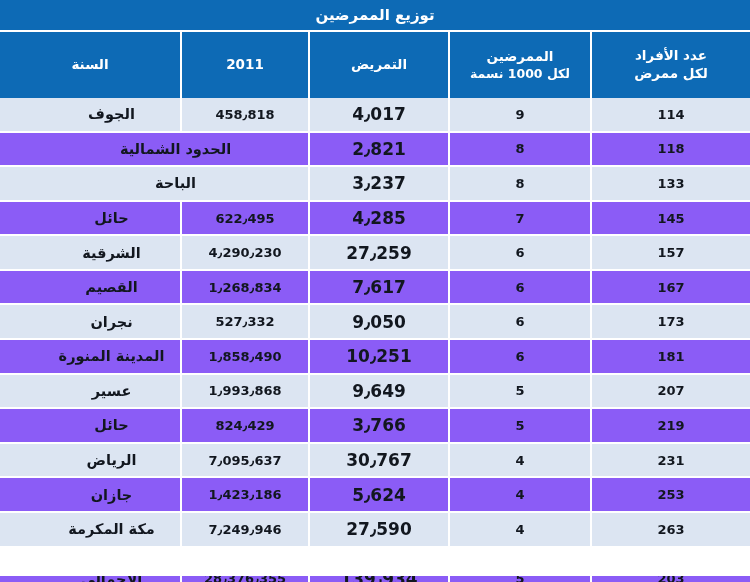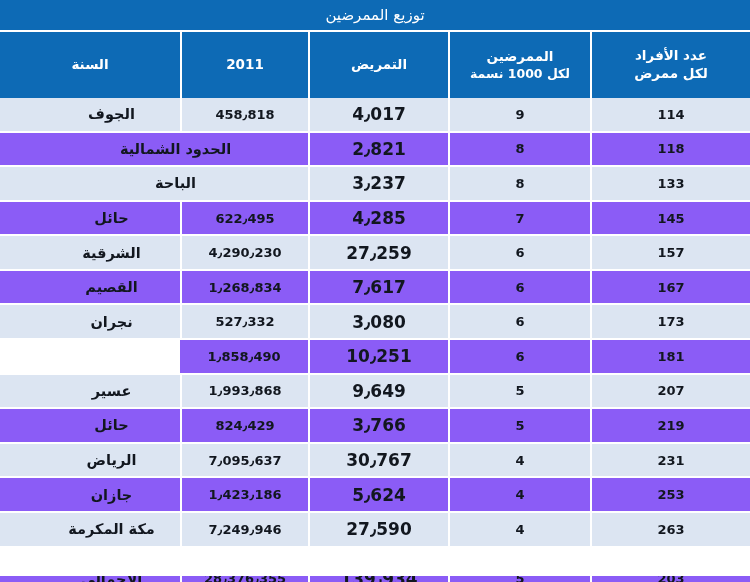--- a/index.html
+++ b/index.html
@@ -25,21 +25,21 @@
 
   
   .title-bar {
     height: 30px;
     background: #0d6ab5;
     color: #ffffff;
     display: flex;
     align-items: center;
     justify-content: center;
     font-size: 15px;
-    font-weight: normal;
+    font-weight: bold;
     letter-spacing: 0.2px;
     flex: 0 0 auto;
   }
 
   
   .header-row {
     height: 66px;
     display: flex;
     flex-direction: row;
     background: #ffffff;
@@ -178,29 +178,30 @@
       <div class="data-row shade-dark">
         <div class="data-cell c-per c-val v-small">167</div>
         <div class="data-cell c-per1k c-val v-small">6</div>
         <div class="data-cell c-nurse c-val v-nurse">7٫617</div>
         <div class="data-cell c-pop c-val v-pop">1٫268٫834</div>
         <div class="data-cell c-region c-val v-region">القصيم</div>
       </div>
       <div class="data-row shade-light">
         <div class="data-cell c-per c-val v-small">173</div>
         <div class="data-cell c-per1k c-val v-small">6</div>
-        <div class="data-cell c-nurse c-val v-nurse">3٫080</div>
+        <div class="data-cell c-nurse c-val v-nurse">9٫050</div>
         <div class="data-cell c-pop c-val v-pop">527٫332</div>
         <div class="data-cell c-region c-val v-region">نجران</div>
       </div>
       <div class="data-row shade-dark">
         <div class="data-cell c-per c-val v-small">181</div>
         <div class="data-cell c-per1k c-val v-small">6</div>
         <div class="data-cell c-nurse c-val v-nurse">10٫251</div>
         <div class="data-cell c-pop c-val v-pop">1٫858٫490</div>
+        <div class="data-cell c-region c-val v-region">المدينة المنورة</div>
       </div>
       <div class="data-row shade-light">
         <div class="data-cell c-per c-val v-small">207</div>
         <div class="data-cell c-per1k c-val v-small">5</div>
         <div class="data-cell c-nurse c-val v-nurse">9٫649</div>
         <div class="data-cell c-pop c-val v-pop">1٫993٫868</div>
         <div class="data-cell c-region c-val v-region">عسير</div>
       </div>
       <div class="data-row shade-dark">
         <div class="data-cell c-per c-val v-small">219</div>

